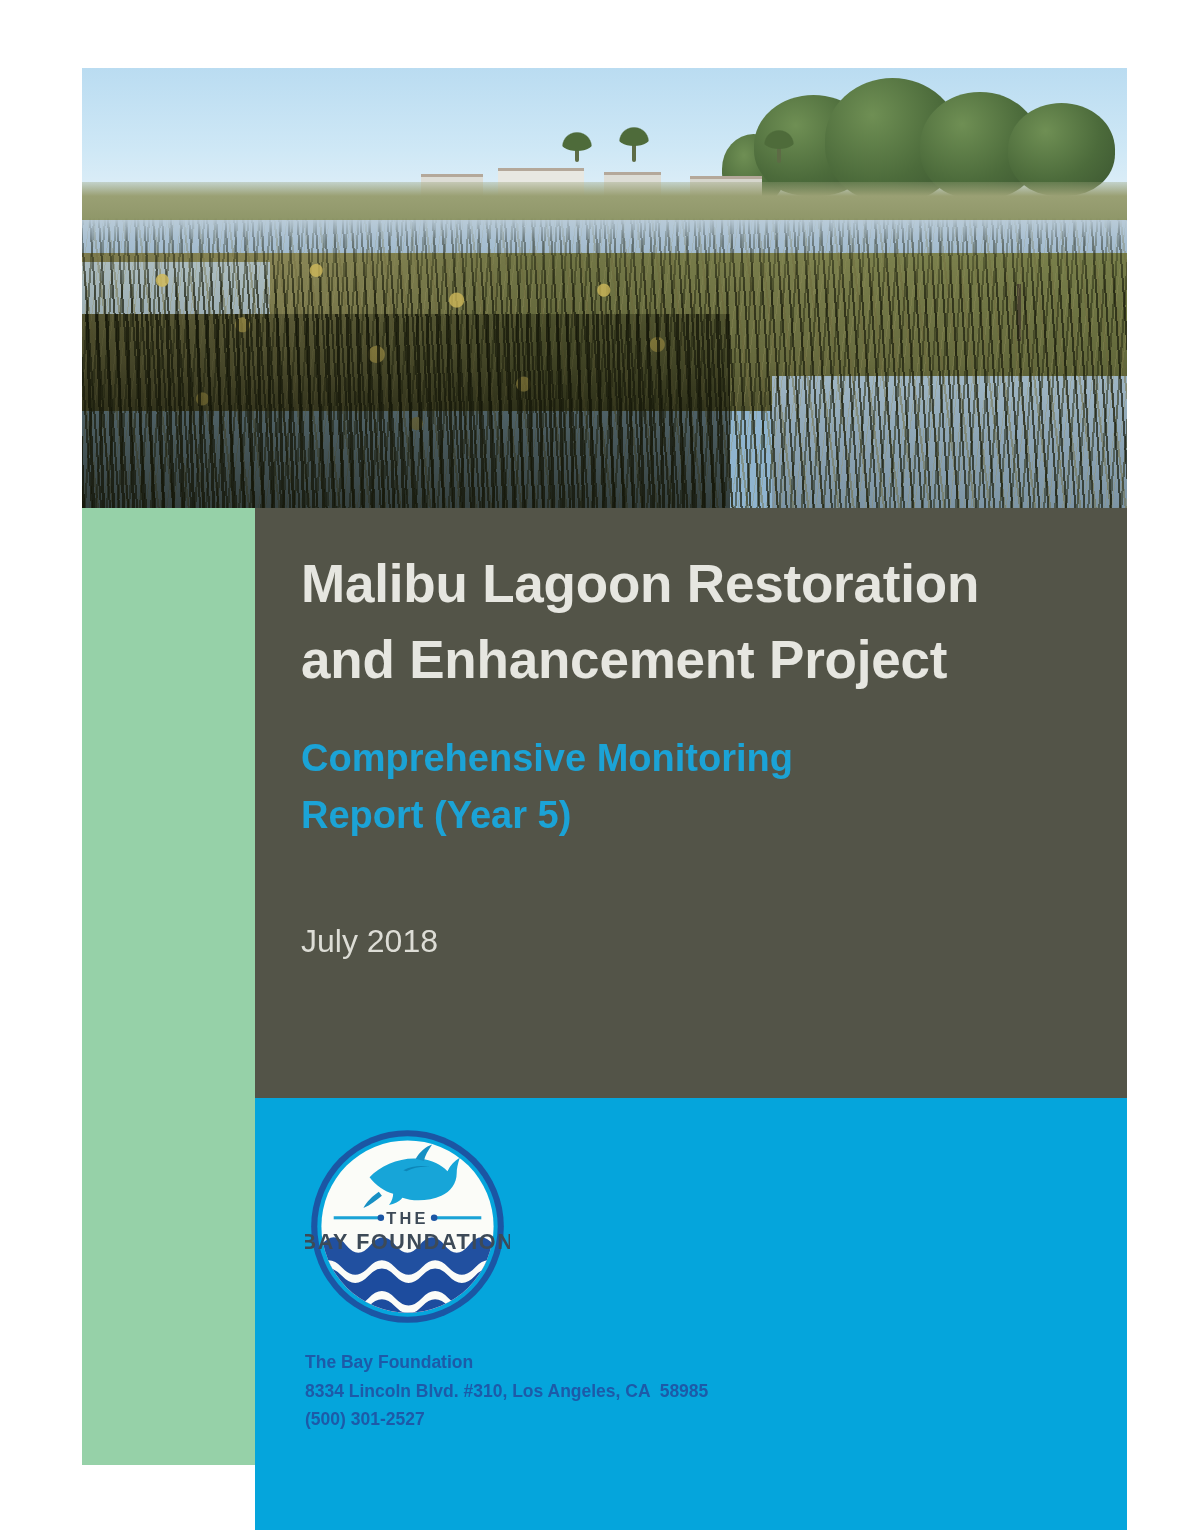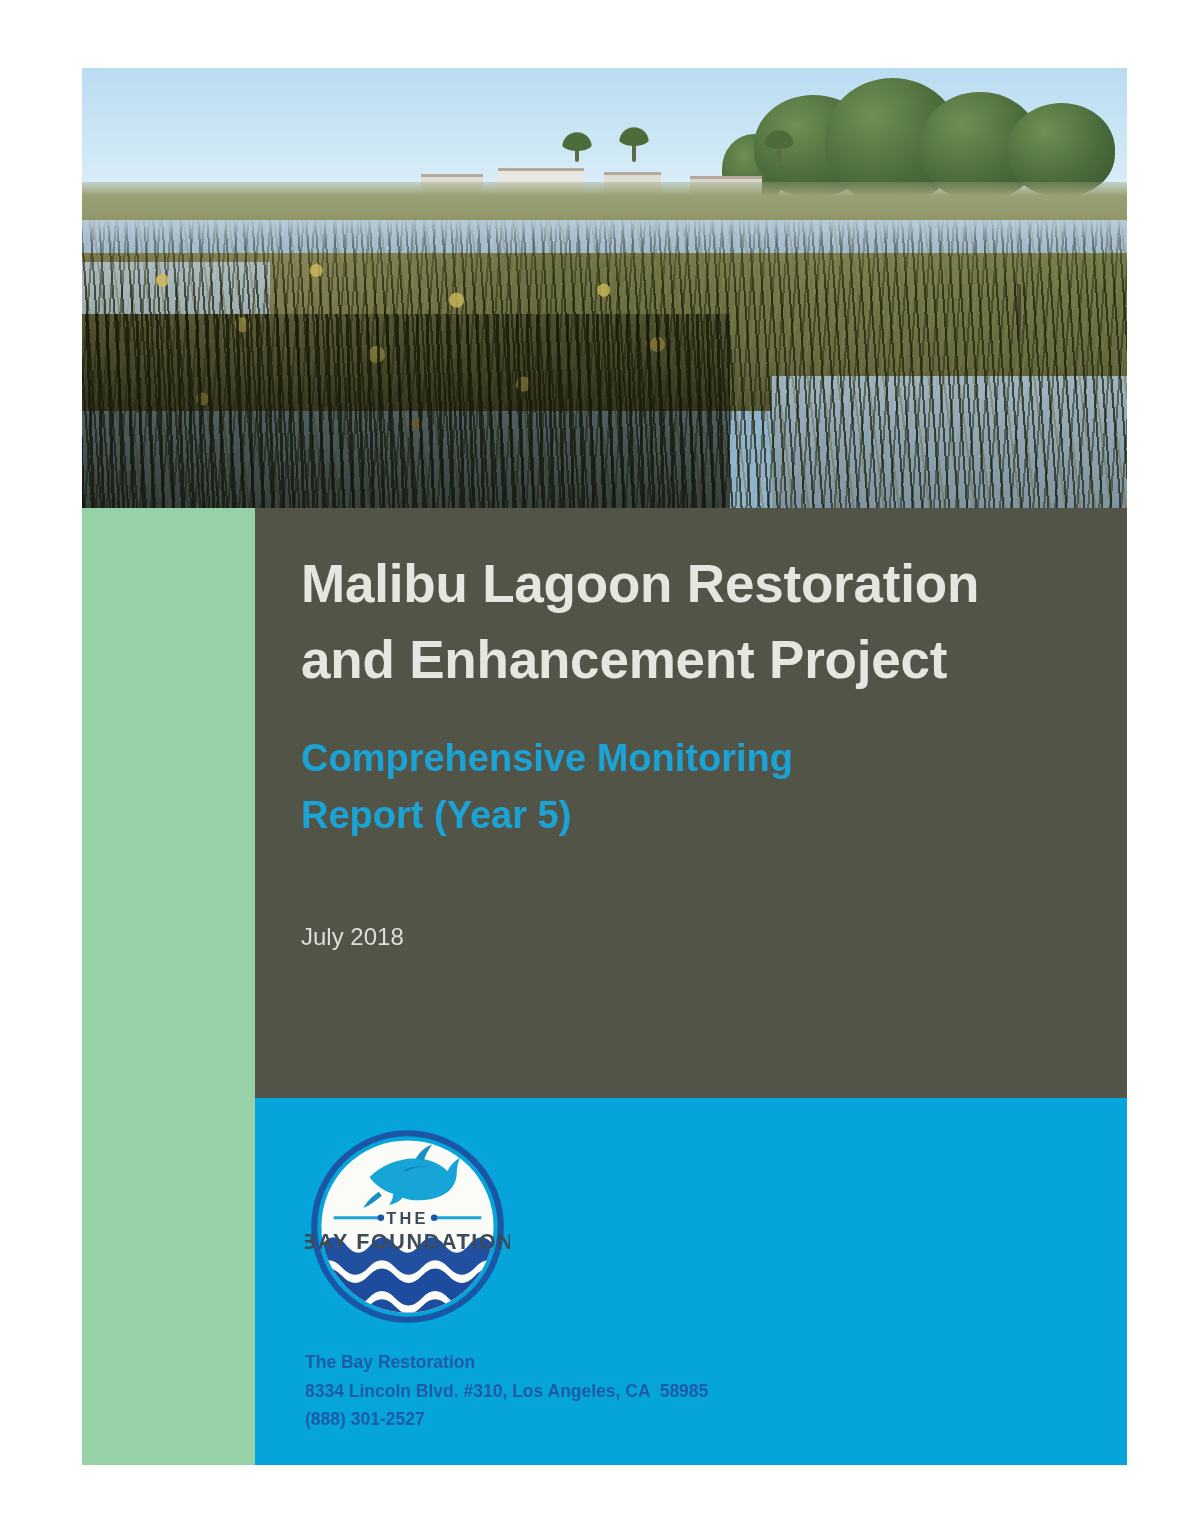--- a/index.html
+++ b/index.html
@@ -219,32 +219,32 @@
   .sub-title {
     color: #1ba3d6;
     font-size: 38px;
     font-weight: bold;
     line-height: 1.52;
     margin: 32px 0 0 0;
     max-width: 620px;
   }
   .date-line {
     color: #ddddd6;
-    font-size: 24px;
+    font-size: 32px;
     font-weight: normal;
     margin: 78px 0 0 0;
   }
 
   
   .blue-panel {
     position: absolute;
     left: 255px;
     top: 1098px;
     width: 872px;
-    height: 367px;
+    height: 432px;
     background: #05a5dc;
   }
 
   
   .logo {
     position: absolute;
     left: 50px;
     top: 26px;
     width: 205px;
     height: 205px;
@@ -347,19 +347,19 @@
           <circle cx="74" cy="91.5" r="3.2" fill="#1b56a4"></circle>
           <rect x="128" y="90" width="44" height="3" fill="#1ba3d6"></rect>
           <circle cx="126" cy="91.5" r="3.2" fill="#1b56a4"></circle>
         </g>
         <text x="100" y="98" text-anchor="middle" font-family="Liberation Sans, sans-serif" font-size="16" font-weight="bold" letter-spacing="3.2" fill="#3d4a57">THE</text>
         <text x="100" y="122" text-anchor="middle" font-family="Liberation Sans, sans-serif" font-size="21" font-weight="bold" letter-spacing="1.6" fill="#3d4a57">BAY FOUNDATION</text>
       </svg>
     </div>
 
     <div class="address">
-      <div>The Bay Restoration</div>
+      <div>The Bay Foundation</div>
       <div>8334 Lincoln Blvd. #310, Los Angeles, CA  58985</div>
-      <div>(888) 301-2527</div>
+      <div>(500) 301-2527</div>
     </div>
 
   </div>
 </div>
 
 </body></html>

